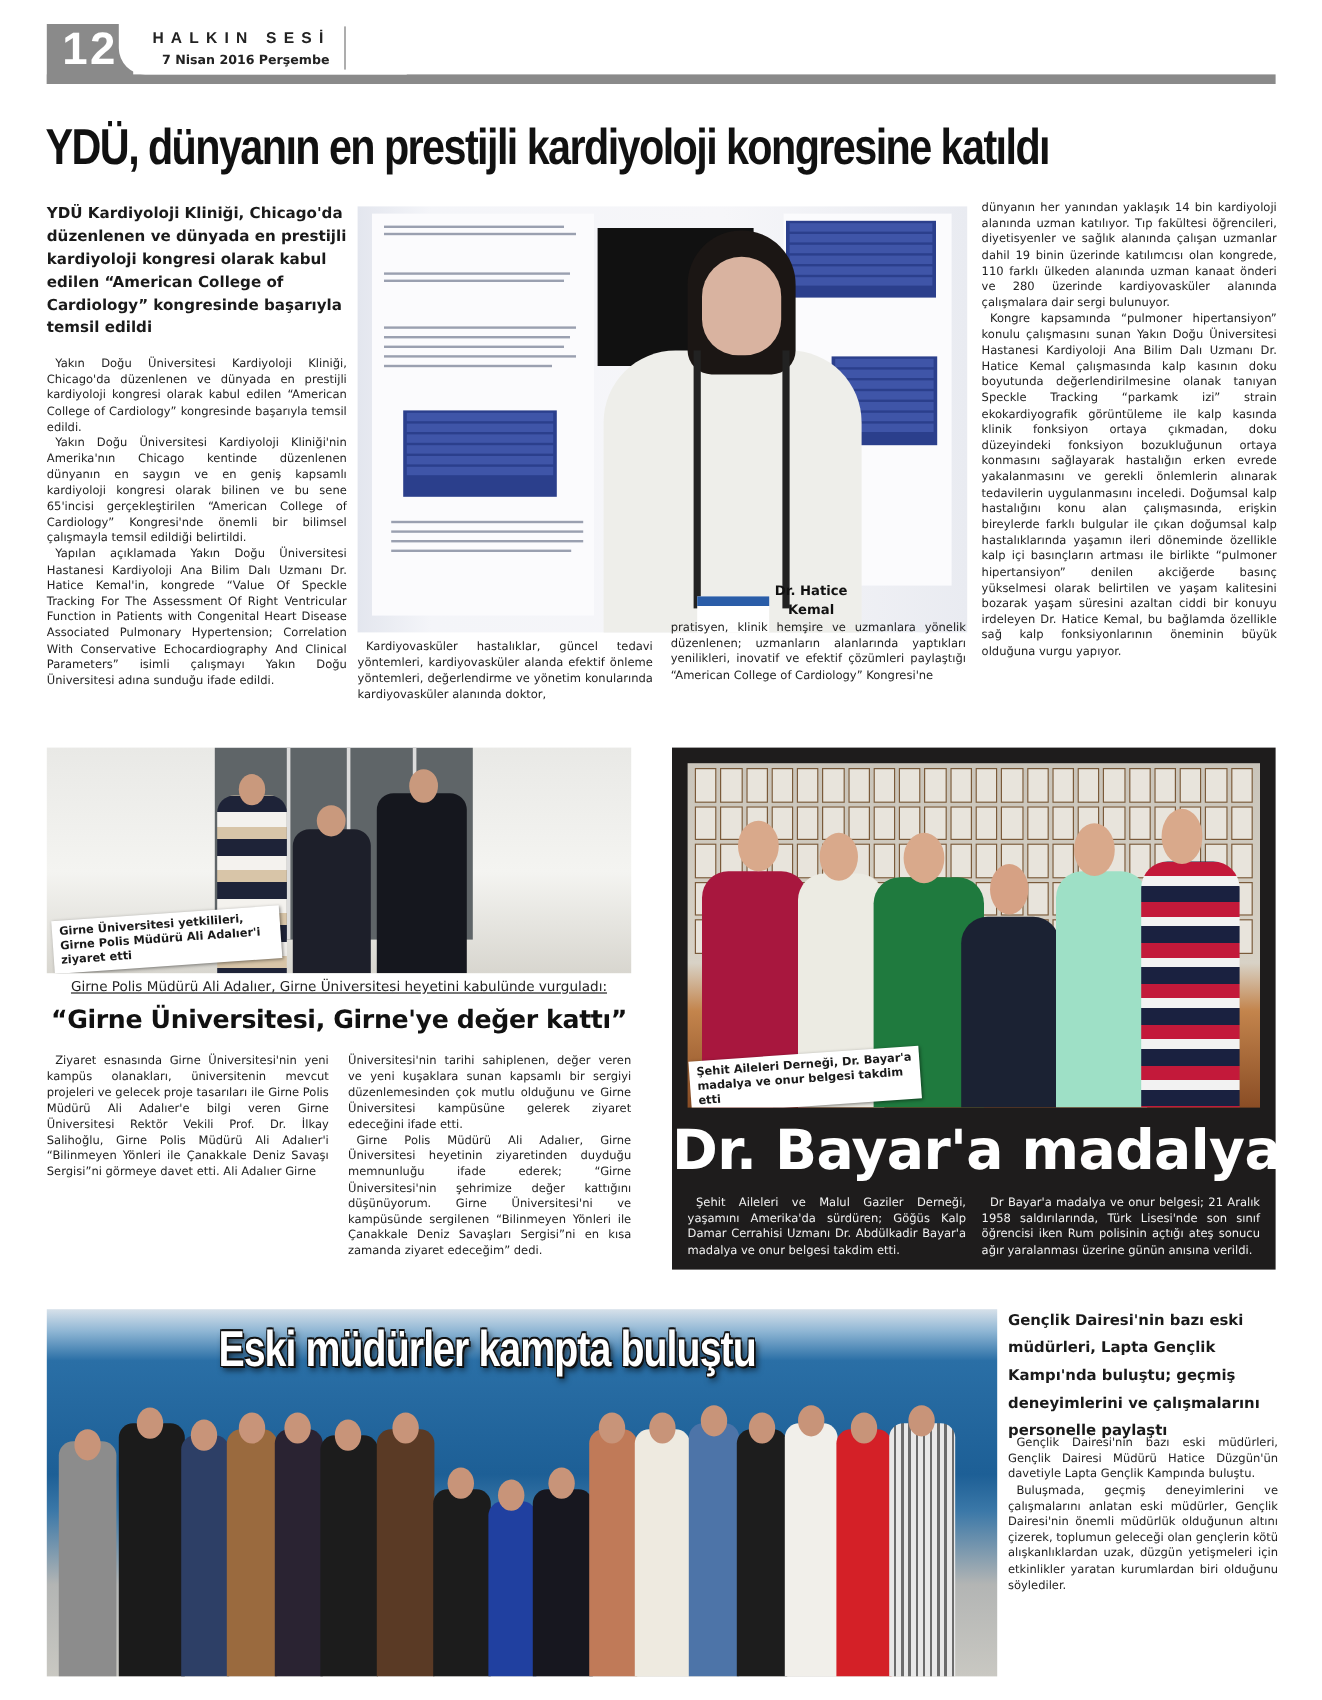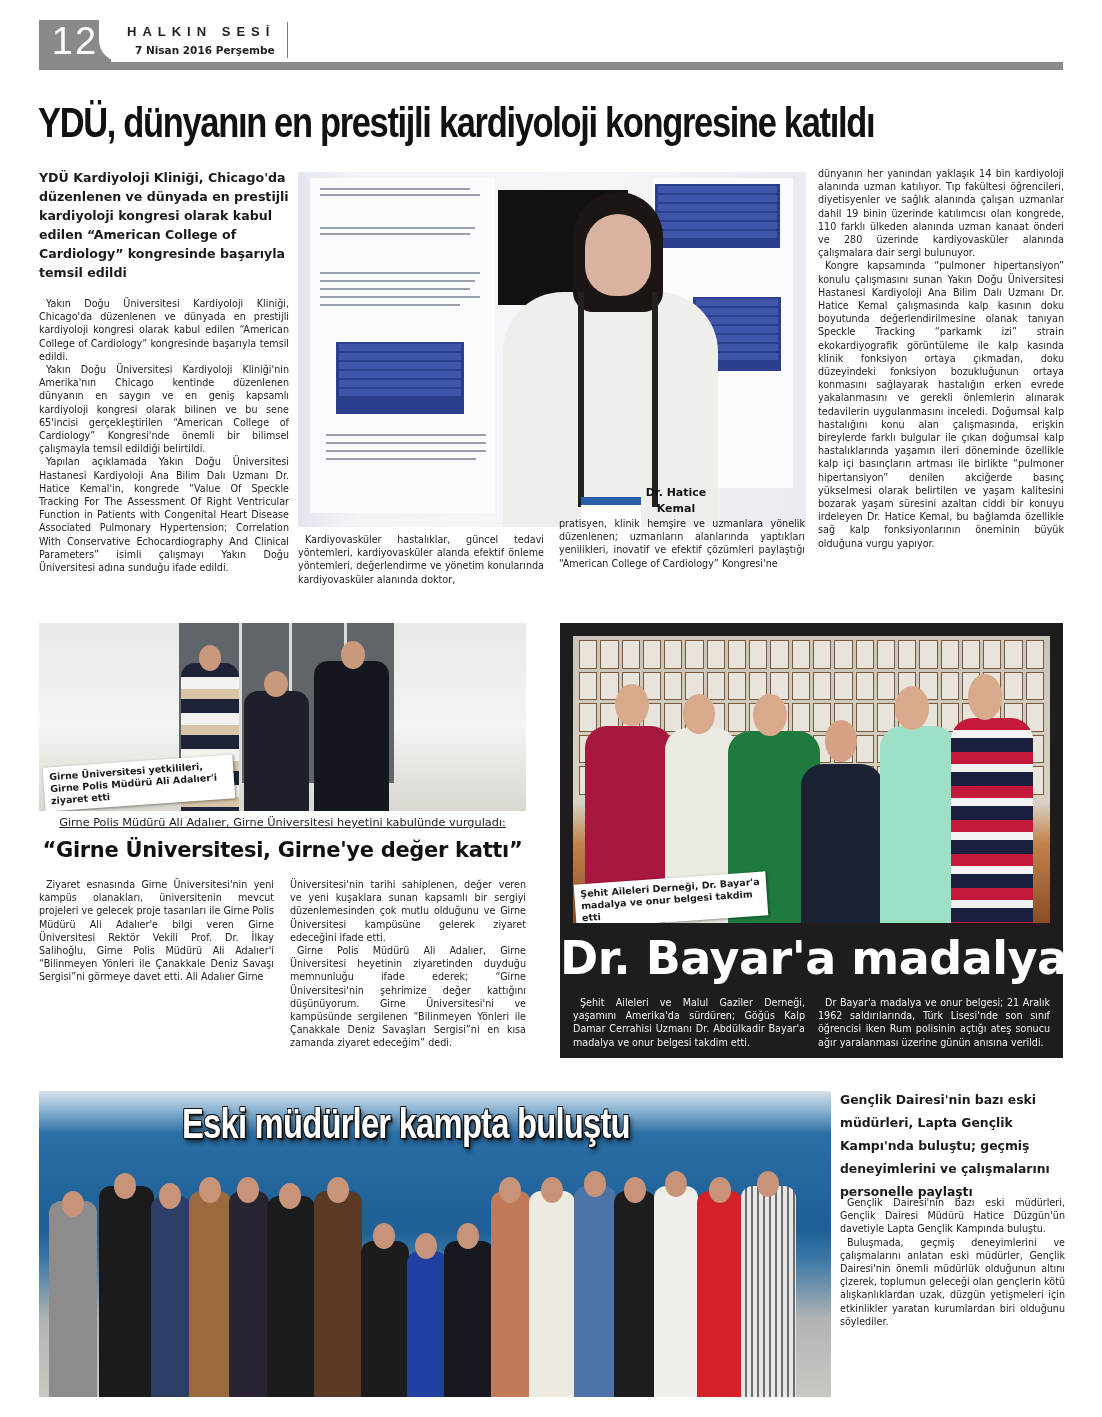--- a/index.html
+++ b/index.html
@@ -4,21 +4,21 @@
 <style>
   * { box-sizing: border-box; margin: 0; padding: 0; }
   html, body { width: 1102px; height: 1417px; background: #ffffff; overflow: hidden; }
   body { position: relative; font-family: "DejaVu Sans", "Liberation Sans", sans-serif; color: #1a1a1a; }
 
   
   .hdr-bar { position: absolute; left: 39px; top: 20px; width: 1024px; height: 50px; }
   .hdr-gray { position: absolute; left: 0; top: 0; width: 72px; height: 50px; background: #8a8a8a; }
   .hdr-line { position: absolute; left: 0; top: 42px; width: 1024px; height: 8px; background: #8a8a8a; }
   .hdr-white { position: absolute; left: 60px; top: 0; width: 240px; height: 42px; background: #fff; border-radius: 0 0 0 22px; }
-  .page-num { position: absolute; left: 0; top: 0; width: 72px; height: 42px; color: #fff; font-family: "Liberation Sans", sans-serif; font-weight: normal; font-size: 38px; line-height: 42px; text-align: center; letter-spacing: 2px; }
+  .page-num { position: absolute; left: 0; top: 0; width: 72px; height: 42px; color: #fff; font-family: "Liberation Sans", sans-serif; font-weight: bold; font-size: 38px; line-height: 42px; text-align: center; letter-spacing: 2px; }
   .paper-name { position: absolute; left: 88px; top: 4px; font-family: "Liberation Sans", sans-serif; font-weight: bold; font-size: 13px; letter-spacing: 6px; color: #222; }
   .paper-date { position: absolute; left: 96px; top: 24px; font-family: "DejaVu Sans", sans-serif; font-weight: bold; font-size: 10.5px; color: #222; }
   .hdr-sep { position: absolute; left: 248px; top: 2px; width: 1px; height: 36px; background: #777; }
 
   
   .main-headline { position: absolute; left: 38px; top: 93px; width: 1030px; font-family: "Liberation Sans", sans-serif; font-weight: bold; font-size: 42px; line-height: 60px; color: #111; letter-spacing: -1.6px; transform: scaleX(0.82); transform-origin: left; white-space: nowrap; }
 
   .col { position: absolute; font-family: "DejaVu Sans", sans-serif; font-size: 9.6px; line-height: 13.2px; text-align: justify; color: #222; }
   .col p { text-indent: 7px; }
   .lead { position: absolute; left: 39px; top: 168px; width: 250px; font-family: "DejaVu Sans", sans-serif; font-weight: bold; font-size: 12.6px; line-height: 19px; color: #1a1a1a; }
@@ -311,21 +311,21 @@
     <div class="b-head" style="left:395px; top:38px; width:34px; height:46px;"></div>
     <div class="caption-tag" style="left:2px; top:242px;">
       <span style="display:block; white-space:normal; width:180px;">Şehit Aileleri Derneği, Dr. Bayar'a madalya ve onur belgesi takdim etti</span>
     </div>
   </div>
   <div class="bayar-title">Dr. Bayar'a madalya</div>
   <div class="bayar-col" style="left:13px;">
     <p>Şehit Aileleri ve Malul Gaziler Derneği, yaşamını Amerika'da sürdüren; Göğüs Kalp Damar Cerrahisi Uzmanı Dr. Abdülkadir Bayar'a madalya ve onur belgesi takdim etti.</p>
   </div>
   <div class="bayar-col" style="left:258px;">
-    <p>Dr Bayar'a madalya ve onur belgesi; 21 Aralık 1962 saldırılarında, Türk Lisesi'nde son sınıf öğrencisi iken Rum polisinin açtığı ateş sonucu ağır yaralanması üzerine günün anısına verildi.</p>
+    <p>Dr Bayar'a madalya ve onur belgesi; 21 Aralık 1958 saldırılarında, Türk Lisesi'nde son sınıf öğrencisi iken Rum polisinin açtığı ateş sonucu ağır yaralanması üzerine günün anısına verildi.</p>
   </div>
 </div>
 
 <div class="photo kamp-photo">
   <div class="k-person" style="left:10px;  top:110px; width:48px; height:196px; background:#8c8c8c;"></div>
     <div class="k-head" style="left:23px; top:100px;"></div>
   <div class="k-person" style="left:60px;  top:95px;  width:55px; height:211px; background:#1b1b1b;"></div>
     <div class="k-head" style="left:75px; top:82px;"></div>
   <div class="k-person" style="left:112px; top:105px; width:40px; height:201px; background:#2d3f66;"></div>
     <div class="k-head" style="left:120px; top:92px;"></div>

